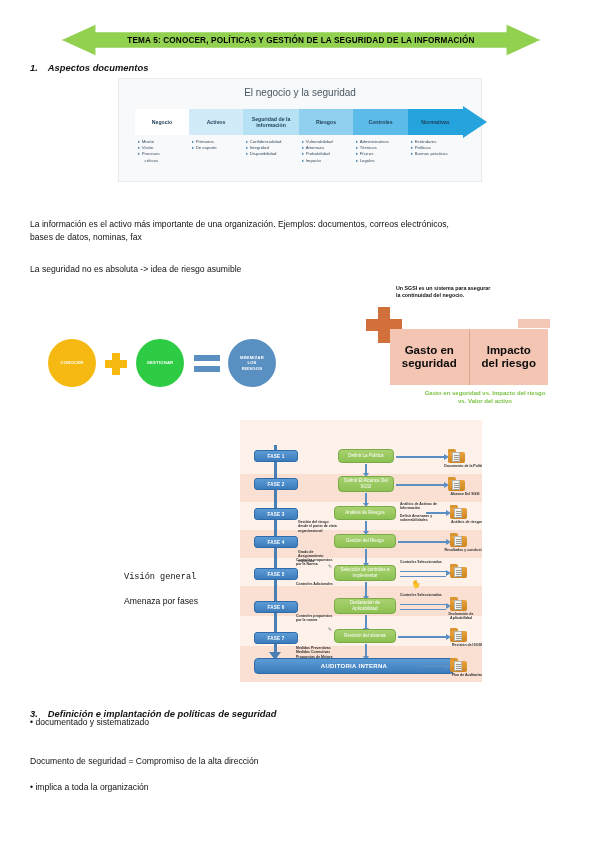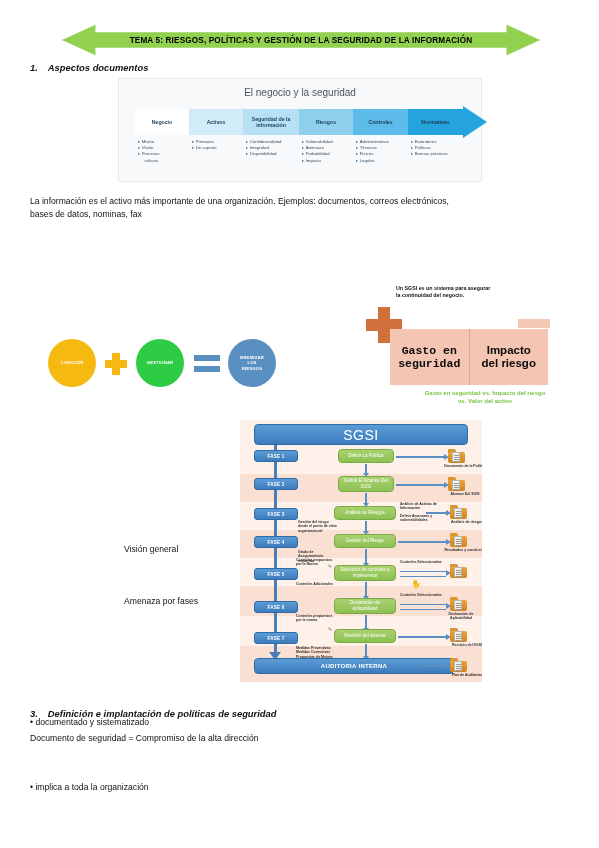--- a/index.html
+++ b/index.html
@@ -61,20 +61,21 @@
     font-style: italic;
     color: #111;
     white-space: nowrap;
   }
   .heading .num { margin-right: 10px; }
   .para {
     position: absolute;
     font-size: 8.6px;
     color: #111;
     line-height: 13px;
+    margin-top: 23px;
   }
 
   
   .fig1 {
     position: absolute;
     left: 118px;
     top: 78px;
     width: 364px;
     height: 104px;
     background: #f7f9fb;
@@ -221,21 +222,21 @@
     flex: 1;
     display: flex;
     align-items: center;
     justify-content: center;
     text-align: center;
     font-size: 11.5px;
     font-weight: bold;
     color: #0b0b0b;
     line-height: 13px;
   }
-  .fig3-half.left { border-right: 1px solid #dba78f; font-family: Liberation Mono, monospace; }
+  .fig3-half.left { border-right: 1px solid #dba78f; }
   .fig3-caption {
     position: absolute;
     left: 14px; top: 104px;
     width: 210px;
     text-align: center;
     font-size: 6px;
     font-weight: bold;
     color: #7bc144;
     line-height: 8px;
   }
@@ -423,21 +424,21 @@
     color: #111;
   }
 </style>
 </head>
 <body>
 
 <div class="page">
 
   <div class="title-banner">
     <div class="arrow-shape"></div>
-    <div class="title-text">TEMA 5: RIESGOS, POLÍTICAS Y GESTIÓN DE LA SEGURIDAD DE LA INFORMACIÓN</div>
+    <div class="title-text">TEMA 5: CONOCER, POLÍTICAS Y GESTIÓN DE LA SEGURIDAD DE LA INFORMACIÓN</div>
   </div>
 
   <div class="heading" style="left:30px; top:62px;">
     <span class="num">1.</span><span>Aspectos documentos</span>
   </div>
 
   <div class="fig1">
     <div class="fig1-title">El negocio y la seguridad</div>
 
     <div class="fig1-arrow">
@@ -495,20 +496,21 @@
           <li>Buenas prácticas</li>
         </ul>
       </div>
     </div>
   </div>
 
   <div class="para" style="left:30px; top:195px; width:545px;">
     <div>La información es el activo más importante de una organización. Ejemplos: documentos, correos electrónicos,</div>
     <div>bases de datos, nominas, fax</div>
   </div>
+  <div class="para" style="left:30px; top:240px;">La seguridad no es absoluta -&gt; idea de riesgo asumible</div>
 
 
 
   <div class="fig2">
     <div class="circle yellow">CONOCER</div>
     <div class="plus-sign"></div>
     <div class="circle green">GESTIONAR</div>
     <div class="equal-sign"></div>
     <div class="circle blue">
       <div>
@@ -539,31 +541,30 @@
           <div>del riesgo</div>
         </div>
       </div>
     </div>
     <div class="fig3-caption">
       <div>Gasto en seguridad vs. Impacto del riesgo</div>
       <div>vs. Valor del activo</div>
     </div>
   </div>
 
-  <div class="side-cap" style="left:124px; top:544px;">Visión general</div>
+  <div class="side-cap" style="left:124px; top:572px;font-family:Liberation Mono, monospace;">Visión general</div>
   <div class="side-cap" style="left:124px; top:596px;">Amenaza por fases</div>
 
   <div class="fig4">
 
     <div class="fig4-band" style="top:54px;  height:28px;"></div>
     <div class="fig4-band" style="top:110px; height:28px;"></div>
     <div class="fig4-band" style="top:166px; height:30px;"></div>
     <div class="fig4-band" style="top:226px; height:36px;"></div>
 
-    <div class="sgsi-header">SGSI</div>
 
     <div class="spine"></div>
     <div class="spine-head"></div>
 
     <div class="fase" style="top:30px;">FASE 1</div>
     <div class="gbox" style="left:98px; top:29px; width:56px; height:14px;">Definir La Política</div>
     <div class="harrow" style="left:156px; top:36px; width:48px;"></div>
     <div class="folder" style="left:208px; top:29px;">
         <div class="ftab"></div>
         <div class="fbody"></div>

